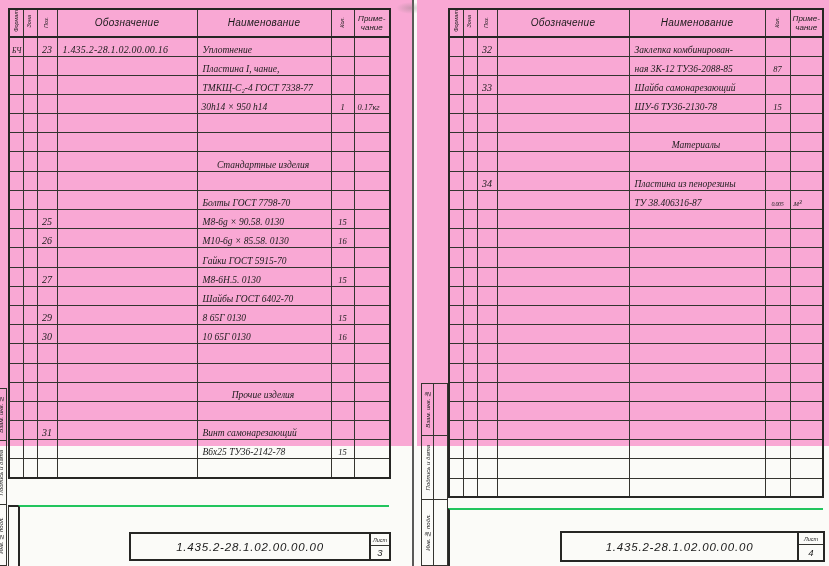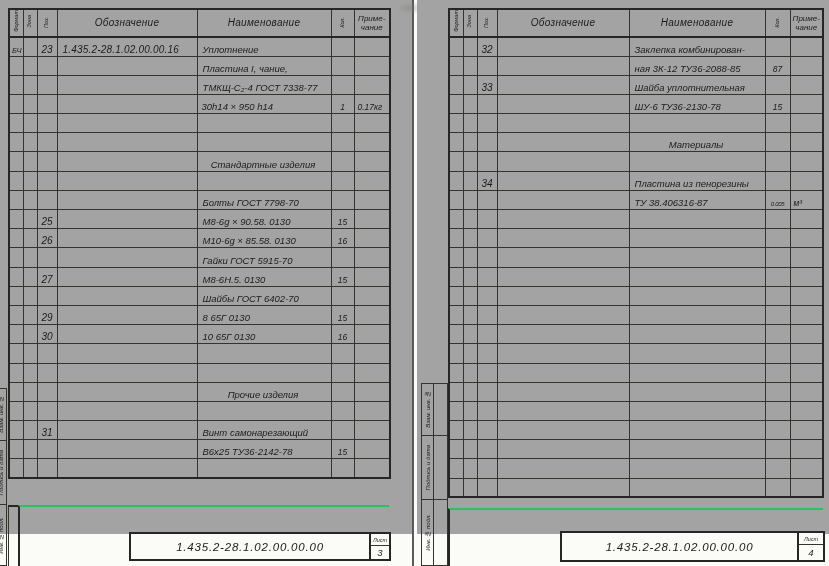--- a/index.html
+++ b/index.html
@@ -3,21 +3,21 @@
 <meta charset="utf-8">
 <style>
   * { margin:0; padding:0; box-sizing:border-box; }
   body { background:#e8e8e6; }
   .canvas {
     position:relative; width:829px; height:566px; overflow:hidden;
     background:#fbfbf8;
     font-family:"Liberation Sans", sans-serif;
     font-style:italic; color:#1b1b1b;
   }
-  .sheet { position:absolute; top:0; height:534px; background:#a3a3a3; }
+  .sheet { position:absolute; top:0; height:446px; background:#f9a8d4; }
   .sheet-left  { left:0;   width:413px; }
   .sheet-right { left:417px; width:412px; }
   .sheet-divider { position:absolute; left:412px; top:0; width:2px; height:566px; background:#5a5a58; }
   .smudge { position:absolute; left:396px; top:2px; width:30px; height:12px;
     background:radial-gradient(ellipse at center, rgba(120,120,115,.35), rgba(120,120,115,0) 70%); }
   .smudge2 { position:absolute; left:425px; top:10px; width:16px; height:8px;
     background:radial-gradient(ellipse at center, rgba(120,120,115,.25), rgba(120,120,115,0) 70%); }
 
   
   table.spec { position:absolute; top:8px; border-collapse:collapse; table-layout:fixed;
@@ -31,21 +31,21 @@
   .sheet-right col.c-qty{width:25px}  .sheet-right col.c-note{width:33px}
 
   thead th { height:27px; font-weight:normal; text-align:center; vertical-align:middle;
              border-bottom:2px solid #262624 !important; }
   thead th.h-main { font-size:10px; letter-spacing:.3px; }
   thead th.h-note { font-size:8px; line-height:1.15; }
   .vtext { display:inline-block; writing-mode:vertical-rl; transform:rotate(180deg);
            font-size:6px; line-height:1; letter-spacing:0; }
   thead .vtext { font-size:5.5px; }
 
-  tbody tr { height:19.2px; }
+  tbody tr { height:19.2px;font-family:Liberation Serif, serif; }
   tbody td { vertical-align:bottom; font-size:9.5px; padding:0 2px 1px 2px; }
   td.fmt  { font-size:7.5px; text-align:center; }
   td.pos  { font-size:10px; text-align:center; }
   td.des  { font-size:10px; padding-left:5px; letter-spacing:.2px; }
   td.name { padding-left:5px; }
   td.name.center  { text-align:left; padding-left:4px; }
   td.name.heading { text-align:center; padding-left:0;
                     text-decoration:underline; text-underline-offset:3px; }
   td.qty  { font-size:8.5px; text-align:center; }
   td.qty.small { font-size:6px; letter-spacing:-.3px; padding:0 0 2px 0; }
@@ -397,21 +397,21 @@
             <td class="des"></td>
             <td class="name">ная 3К-12 ТУ36-2088-85</td>
             <td class="qty">87</td>
             <td class="note"></td>
           </tr>
           <tr>
             <td class="fmt"></td>
             <td class="zone"></td>
             <td class="pos">33</td>
             <td class="des"></td>
-            <td class="name">Шайба уплотнительная</td>
+            <td class="name">Шайба самонарезающий</td>
             <td class="qty"></td>
             <td class="note"></td>
           </tr>
           <tr>
             <td class="fmt"></td>
             <td class="zone"></td>
             <td class="pos"></td>
             <td class="des"></td>
             <td class="name">ШУ-6 ТУ36-2130-78</td>
             <td class="qty">15</td>

